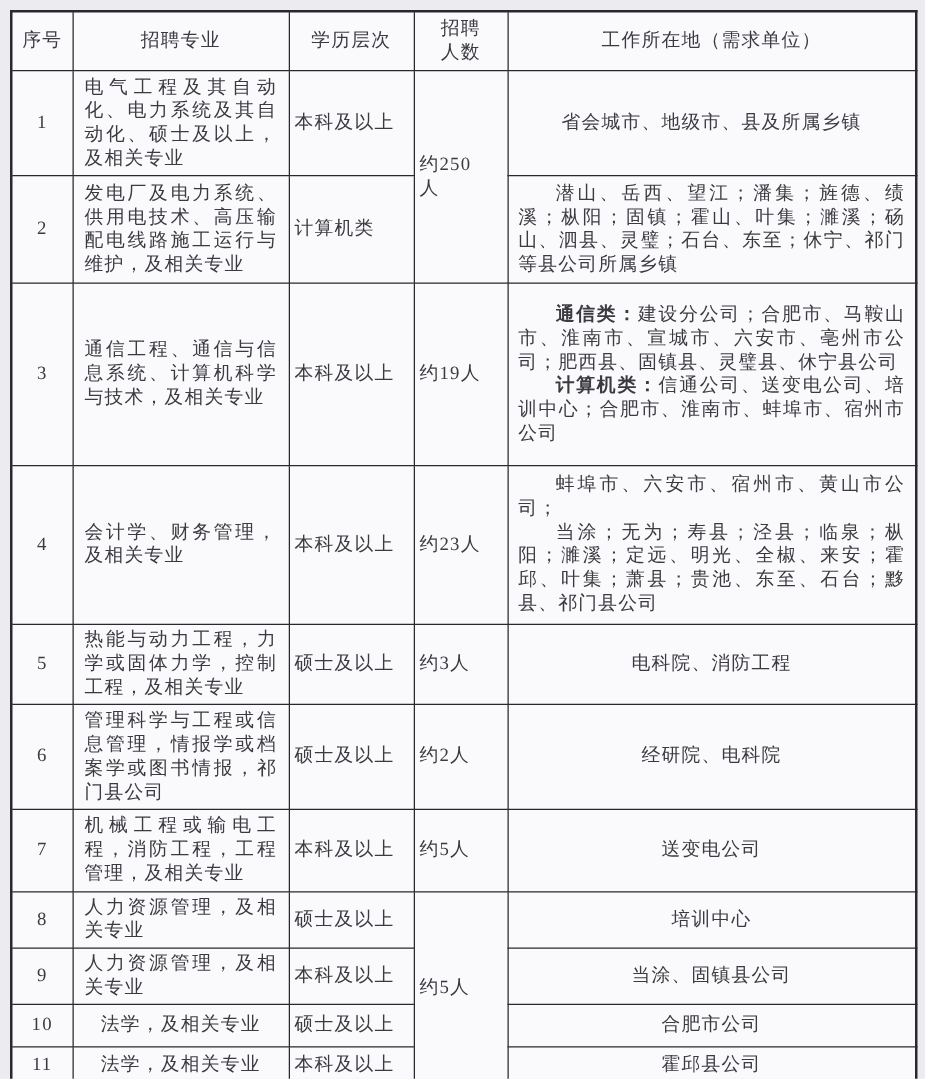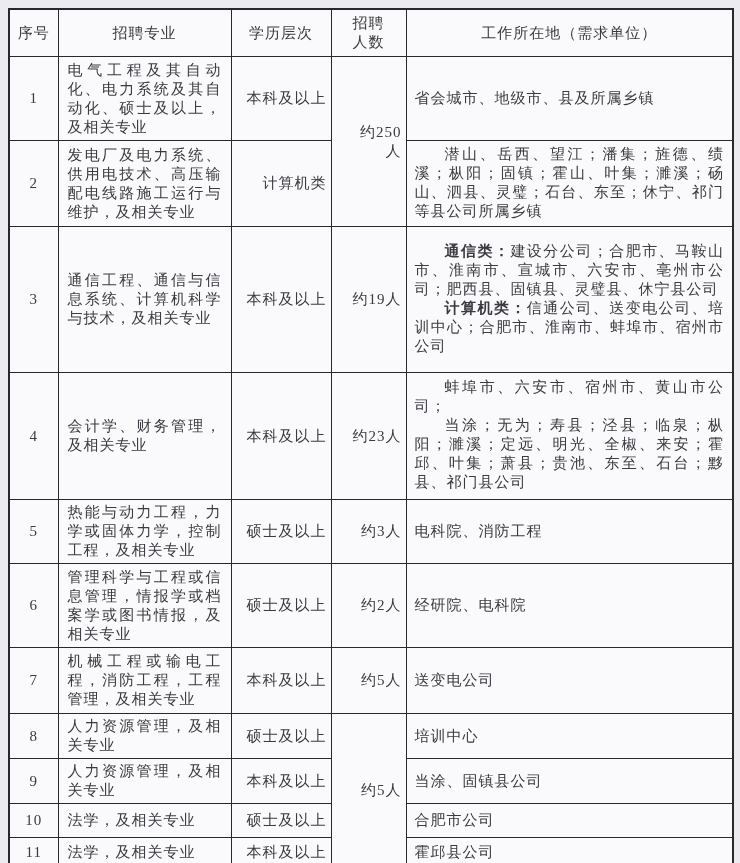--- a/index.html
+++ b/index.html
@@ -24,25 +24,25 @@
     line-height:19px;
     font-weight:normal;
     vertical-align:middle;
     padding:2px 4px;
     letter-spacing:1px;
     word-break:break-all;
   }
   th{text-align:center;padding:4px 2px;}
   .c-no{text-align:center;}
   .c-major{text-align:justify;text-justify:inter-character;padding:3px 9px;}
-  .c-major.center{}
-  .c-degree{text-align:right;}
-  .c-count{text-align:right;}
+  .c-major.center{text-align:center;}
+  .c-degree{text-align:left;}
+  .c-count{text-align:left;}
   .c-loc{padding:3px 8px;}
-  .c-loc.center{text-align:left;}
+  .c-loc.center{text-align:center;}
   .para{margin:0;text-indent:2em;text-align:justify;text-justify:inter-character;font-family:Liberation Mono, monospace;}
   .para b{font-weight:bold;}
 </style>
 </head>
 <body>
 
 <div class="table-wrap">
 <table>
   <colgroup>
     <col style="width:49px">
@@ -109,21 +109,21 @@
   <tr style="height:63px">
     <td class="c-no">5</td>
     <td class="c-major">热能与动力工程，力学或固体力学，控制工程，及相关专业</td>
     <td class="c-degree">硕士及以上</td>
     <td class="c-count">约3人</td>
     <td class="c-loc center">电科院、消防工程</td>
   </tr>
 
   <tr style="height:84px">
     <td class="c-no">6</td>
-    <td class="c-major">管理科学与工程或信息管理，情报学或档案学或图书情报，及相关专业</td>
+    <td class="c-major">管理科学与工程或信息管理，情报学或档案学或图书情报，祁门县公司</td>
     <td class="c-degree">硕士及以上</td>
     <td class="c-count">约2人</td>
     <td class="c-loc center">经研院、电科院</td>
   </tr>
 
   <tr style="height:66px">
     <td class="c-no">7</td>
     <td class="c-major">机械工程或输电工程，消防工程，工程管理，及相关专业</td>
     <td class="c-degree">本科及以上</td>
     <td class="c-count">约5人</td>

